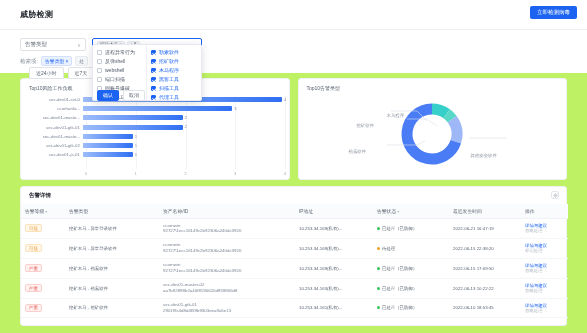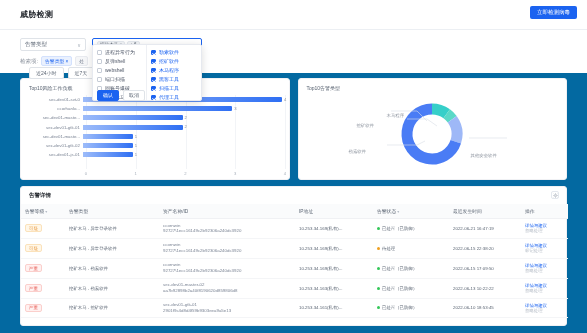--- a/index.html
+++ b/index.html
@@ -2,21 +2,21 @@
 <html><head>
 <meta charset="utf-8">
 <style>
   * { box-sizing: border-box; margin: 0; padding: 0; }
   html, body {
     width: 587px; height: 333px;
     font-family: "Liberation Sans", sans-serif;
     background: #f0f2f5;
     overflow: hidden;
   }
-  .page { position: relative; width: 587px; height: 333px; background: #0369a1; }
+  .page { position: relative; width: 587px; height: 333px; background: #bef264; }
 
   
   .header {
     position: absolute; left: 0; top: 0; width: 587px; height: 30px;
     background: #ffffff; border-bottom: 1px solid #eceff3;
   }
   .page-title {
     position: absolute; left: 20px; top: 9px;
     font-size: 8px; font-weight: bold; color: #1f2329; letter-spacing: .3px;
   }

